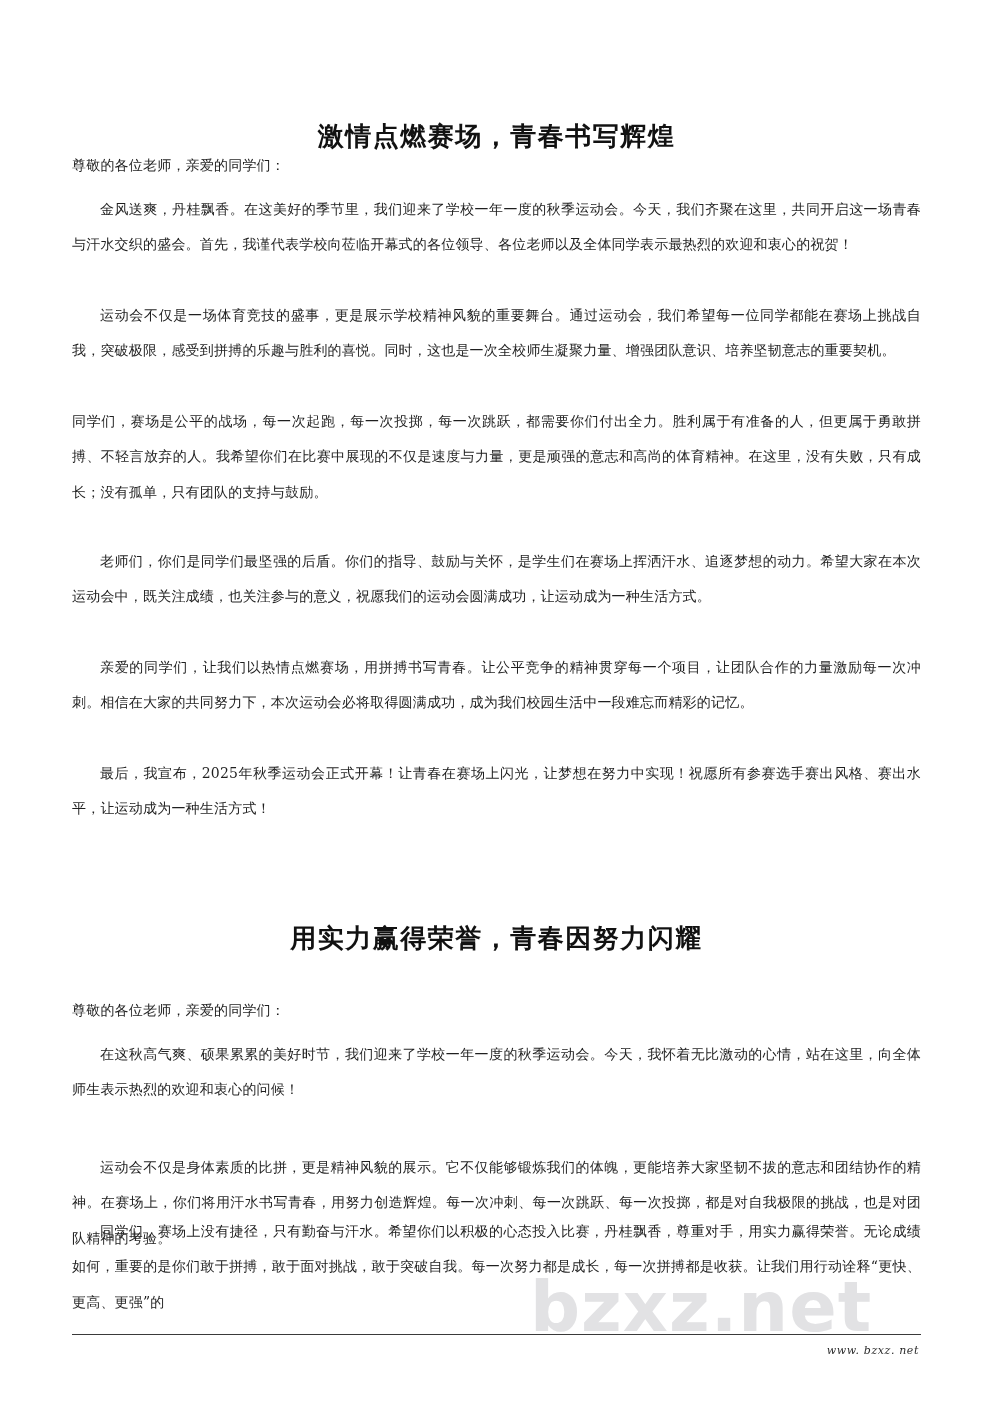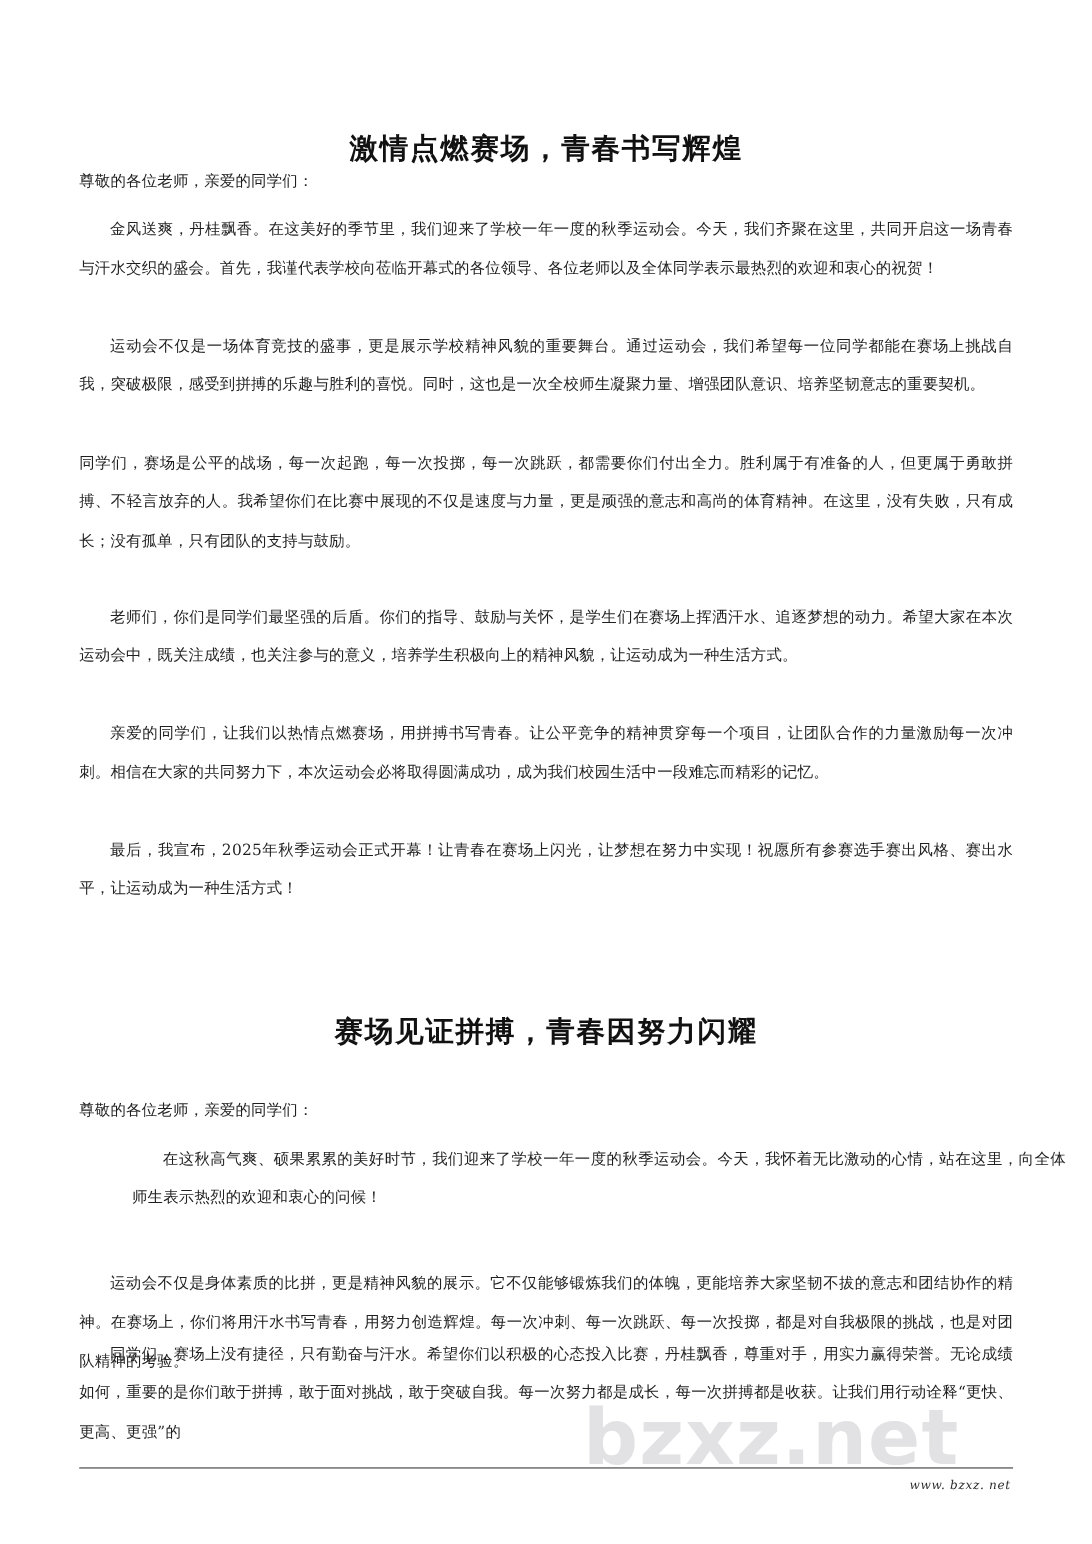--- a/index.html
+++ b/index.html
@@ -87,21 +87,21 @@
   #a1-p0 { top: 148px; }
   #a1-p1 { top: 192px; }
   #a1-p2 { top: 298px; }
   #a1-p3 { top: 404px; }
   #a1-p4 { top: 544px; }
   #a1-p5 { top: 650px; }
   #a1-p6 { top: 756px; }
 
   
   #a2-p0 { top: 993px; }
-  #a2-p1 { top: 1037px; margin-left: 48px; }
+  #a2-p1 { top: 1037px; }
   #a2-p2 { top: 1108px; margin-top: 42px; }
   #a2-p3 { top: 1214px; }
 
   
   .footer-rule {
     position: absolute;
     left: 72px;
     top: 1334px;
     width: 849px;
     height: 0;
@@ -134,27 +134,27 @@
     <h1 class="article-title" id="title-1">激情点燃赛场，青春书写辉煌</h1>
 
     <p class="para noindent" id="a1-p0">尊敬的各位老师，亲爱的同学们：</p>
 
     <p class="para indent" id="a1-p1">金风送爽，丹桂飘香。在这美好的季节里，我们迎来了学校一年一度的秋季运动会。今天，我们齐聚在这里，共同开启这一场青春与汗水交织的盛会。首先，我谨代表学校向莅临开幕式的各位领导、各位老师以及全体同学表示最热烈的欢迎和衷心的祝贺！</p>
 
     <p class="para indent" id="a1-p2">运动会不仅是一场体育竞技的盛事，更是展示学校精神风貌的重要舞台。通过运动会，我们希望每一位同学都能在赛场上挑战自我，突破极限，感受到拼搏的乐趣与胜利的喜悦。同时，这也是一次全校师生凝聚力量、增强团队意识、培养坚韧意志的重要契机。</p>
 
     <p class="para noindent" id="a1-p3">同学们，赛场是公平的战场，每一次起跑，每一次投掷，每一次跳跃，都需要你们付出全力。胜利属于有准备的人，但更属于勇敢拼搏、不轻言放弃的人。我希望你们在比赛中展现的不仅是速度与力量，更是顽强的意志和高尚的体育精神。在这里，没有失败，只有成长；没有孤单，只有团队的支持与鼓励。</p>
 
-    <p class="para indent" id="a1-p4">老师们，你们是同学们最坚强的后盾。你们的指导、鼓励与关怀，是学生们在赛场上挥洒汗水、追逐梦想的动力。希望大家在本次运动会中，既关注成绩，也关注参与的意义，培养学生积极向上的精神风貌，让运动成为一种生活方式。</p>
+    <p class="para indent" id="a1-p4">老师们，你们是同学们最坚强的后盾。你们的指导、鼓励与关怀，是学生们在赛场上挥洒汗水、追逐梦想的动力。希望大家在本次运动会中，既关注成绩，也关注参与的意义，祝愿我们的运动会圆满成功，让运动成为一种生活方式。</p>
 
     <p class="para indent" id="a1-p5">亲爱的同学们，让我们以热情点燃赛场，用拼搏书写青春。让公平竞争的精神贯穿每一个项目，让团队合作的力量激励每一次冲刺。相信在大家的共同努力下，本次运动会必将取得圆满成功，成为我们校园生活中一段难忘而精彩的记忆。</p>
 
     <p class="para indent" id="a1-p6">最后，我宣布，2025年秋季运动会正式开幕！让青春在赛场上闪光，让梦想在努力中实现！祝愿所有参赛选手赛出风格、赛出水平，让运动成为一种生活方式！</p>
 
-    <h1 class="article-title" id="title-2">赛场见证拼搏，青春因努力闪耀</h1>
+    <h1 class="article-title" id="title-2">用实力赢得荣誉，青春因努力闪耀</h1>
 
     <p class="para noindent" id="a2-p0">尊敬的各位老师，亲爱的同学们：</p>
 
     <p class="para indent" id="a2-p1">在这秋高气爽、硕果累累的美好时节，我们迎来了学校一年一度的秋季运动会。今天，我怀着无比激动的心情，站在这里，向全体师生表示热烈的欢迎和衷心的问候！</p>
 
     <p class="para indent" id="a2-p2">运动会不仅是身体素质的比拼，更是精神风貌的展示。它不仅能够锻炼我们的体魄，更能培养大家坚韧不拔的意志和团结协作的精神。在赛场上，你们将用汗水书写青春，用努力创造辉煌。每一次冲刺、每一次跳跃、每一次投掷，都是对自我极限的挑战，也是对团队精神的考验。</p>
 
     <p class="para indent" id="a2-p3">同学们，赛场上没有捷径，只有勤奋与汗水。希望你们以积极的心态投入比赛，丹桂飘香，尊重对手，用实力赢得荣誉。无论成绩如何，重要的是你们敢于拼搏，敢于面对挑战，敢于突破自我。每一次努力都是成长，每一次拼搏都是收获。让我们用行动诠释“更快、更高、更强”的</p>
 
   </div>

